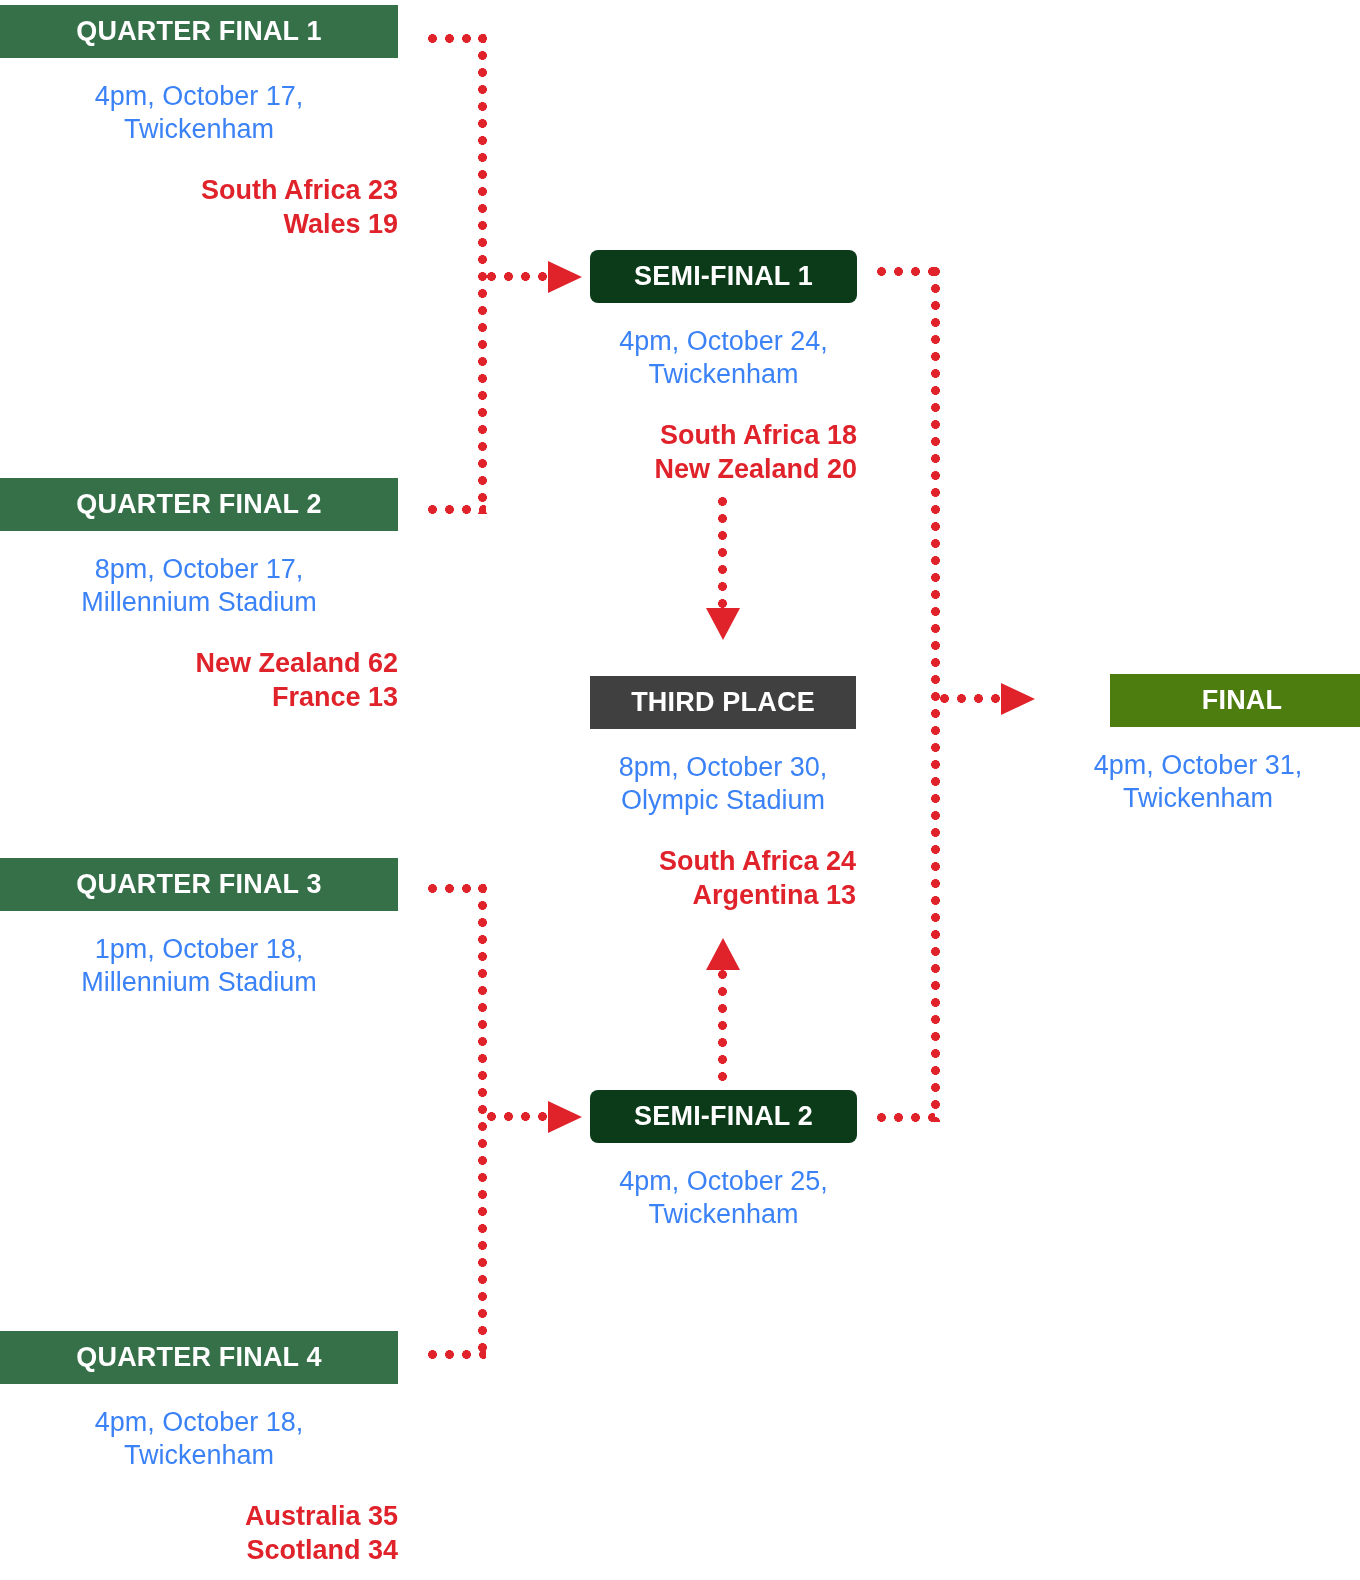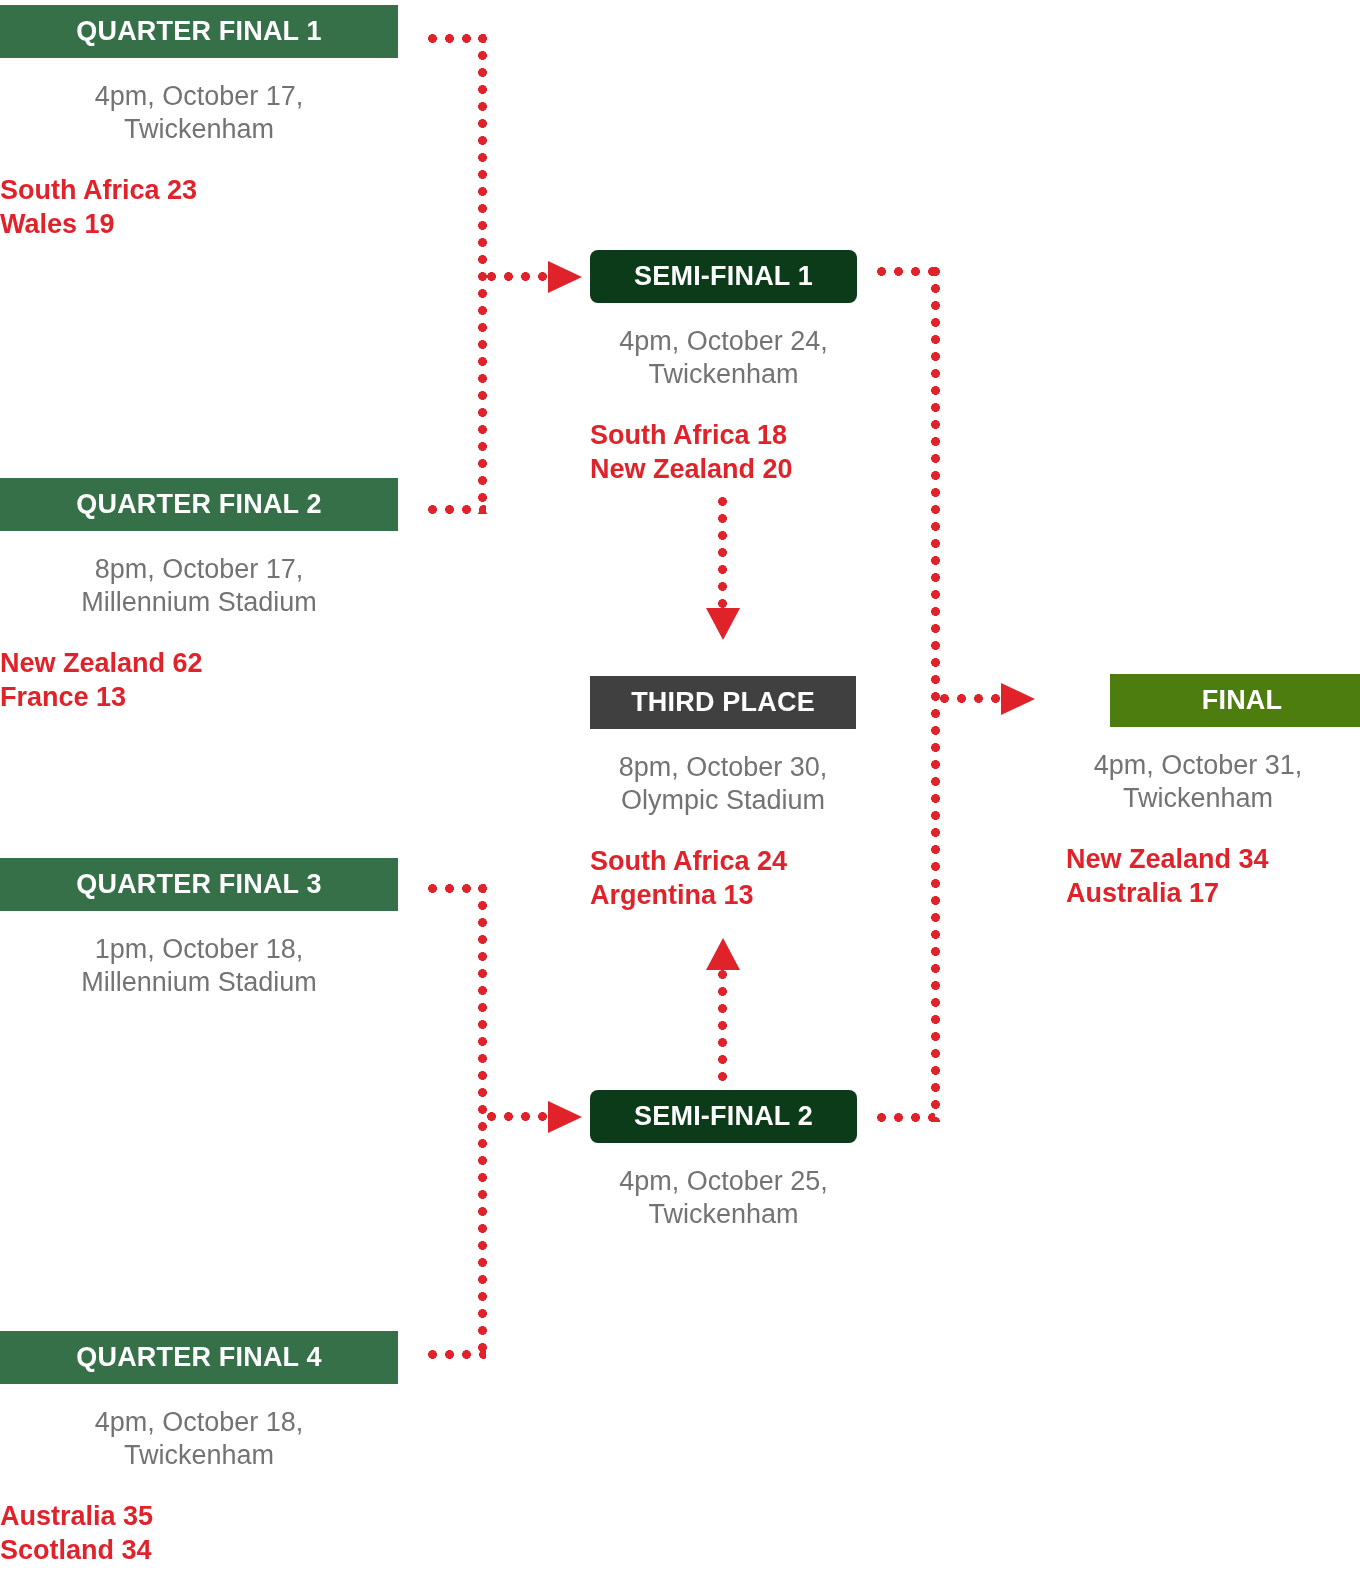--- a/index.html
+++ b/index.html
@@ -38,28 +38,28 @@
     line-height: 1;
     white-space: nowrap;
   }
   .hdr-qf   { background: #357049; }
   .hdr-sf   { background: #0C3B1A; border-radius: 8px; }
   .hdr-tp   { background: #404040; }
   .hdr-fin  { background: #4d7c0f; margin-left: 44px; }
 
   .match-venue {
     text-align: center;
-    color: #737373;
+    color: #3b82f6;
     font-size: 27px;
     line-height: 1.22;
     margin-top: 22px;
     white-space: pre-line;
   }
   .match-scores {
-    text-align: left;
+    text-align: right;
     color: #E0222B;
     font-weight: bold;
     font-size: 27px;
     line-height: 1.28;
     margin-top: 27px;
     white-space: pre-line;
   }
 
   
   .qf { left: 0px; width: 398px; }
@@ -197,17 +197,15 @@
     <div class="match-venue">8pm, October 30,
 Olympic Stadium</div>
     <div class="match-scores">South Africa 24
 Argentina 13</div>
   </div>
 
   <div class="match" id="match-final">
     <div class="match-header hdr-fin">FINAL</div>
     <div class="match-venue">4pm, October 31,
 Twickenham</div>
-    <div class="match-scores">New Zealand 34
-Australia 17</div>
   </div>
 
 </div>
 
 </body></html>

